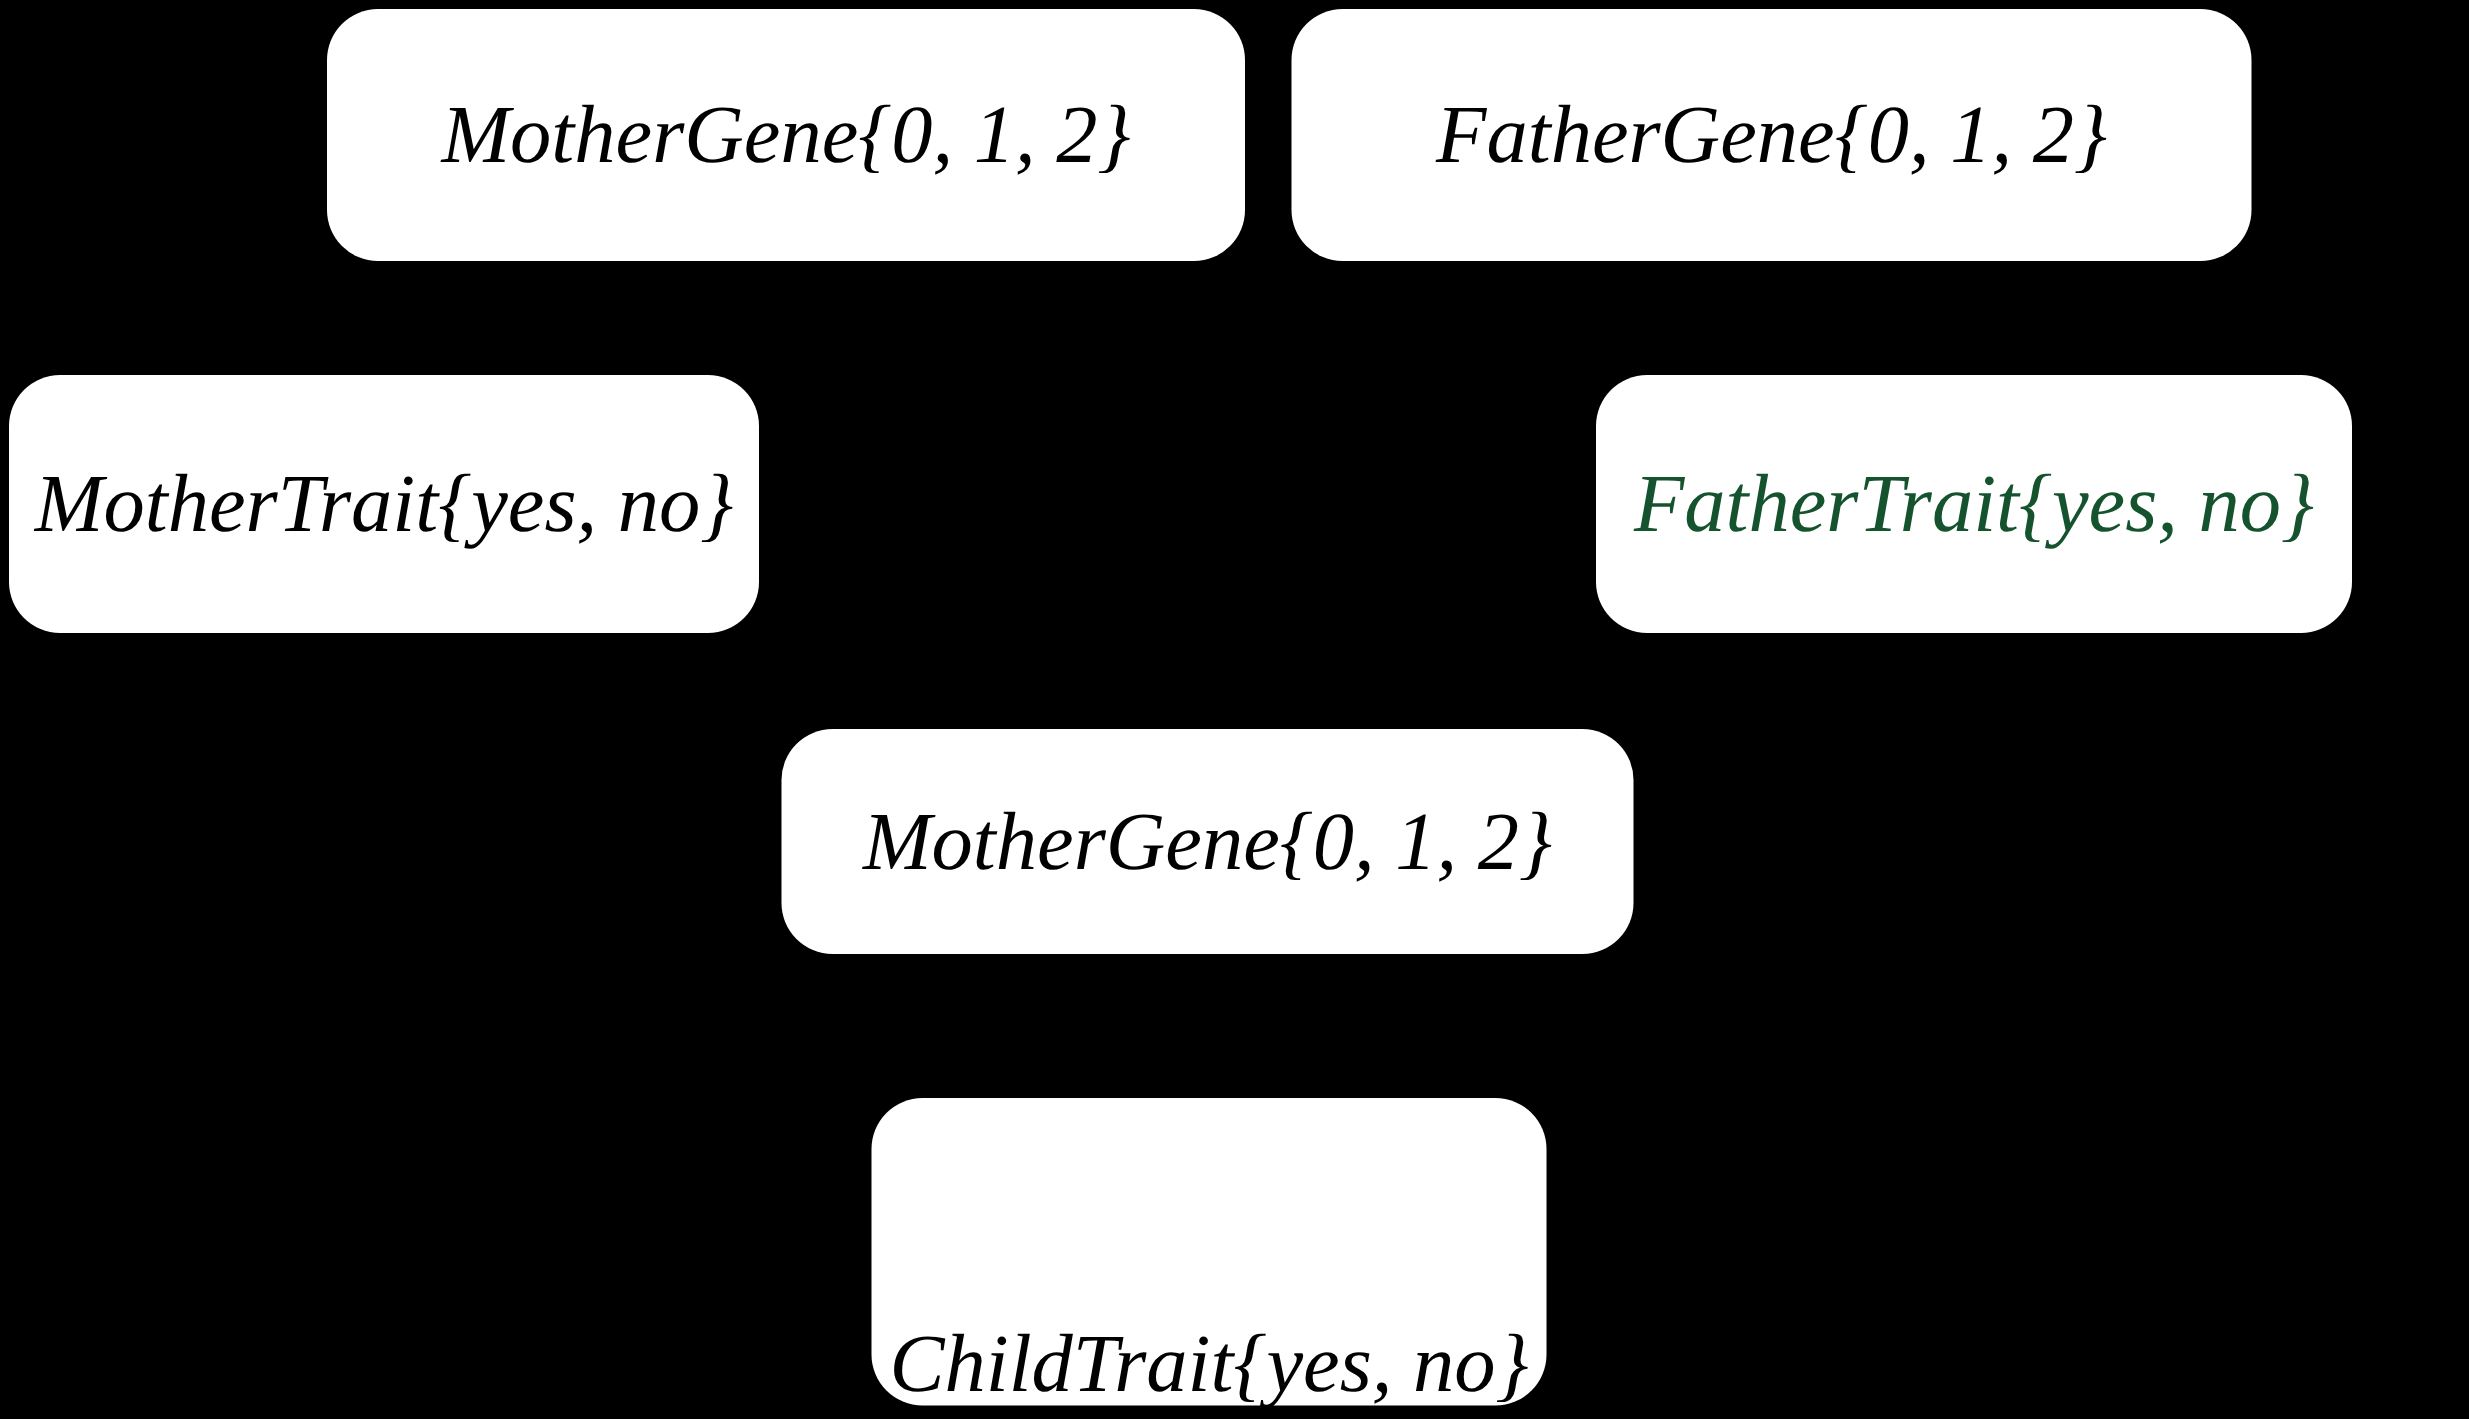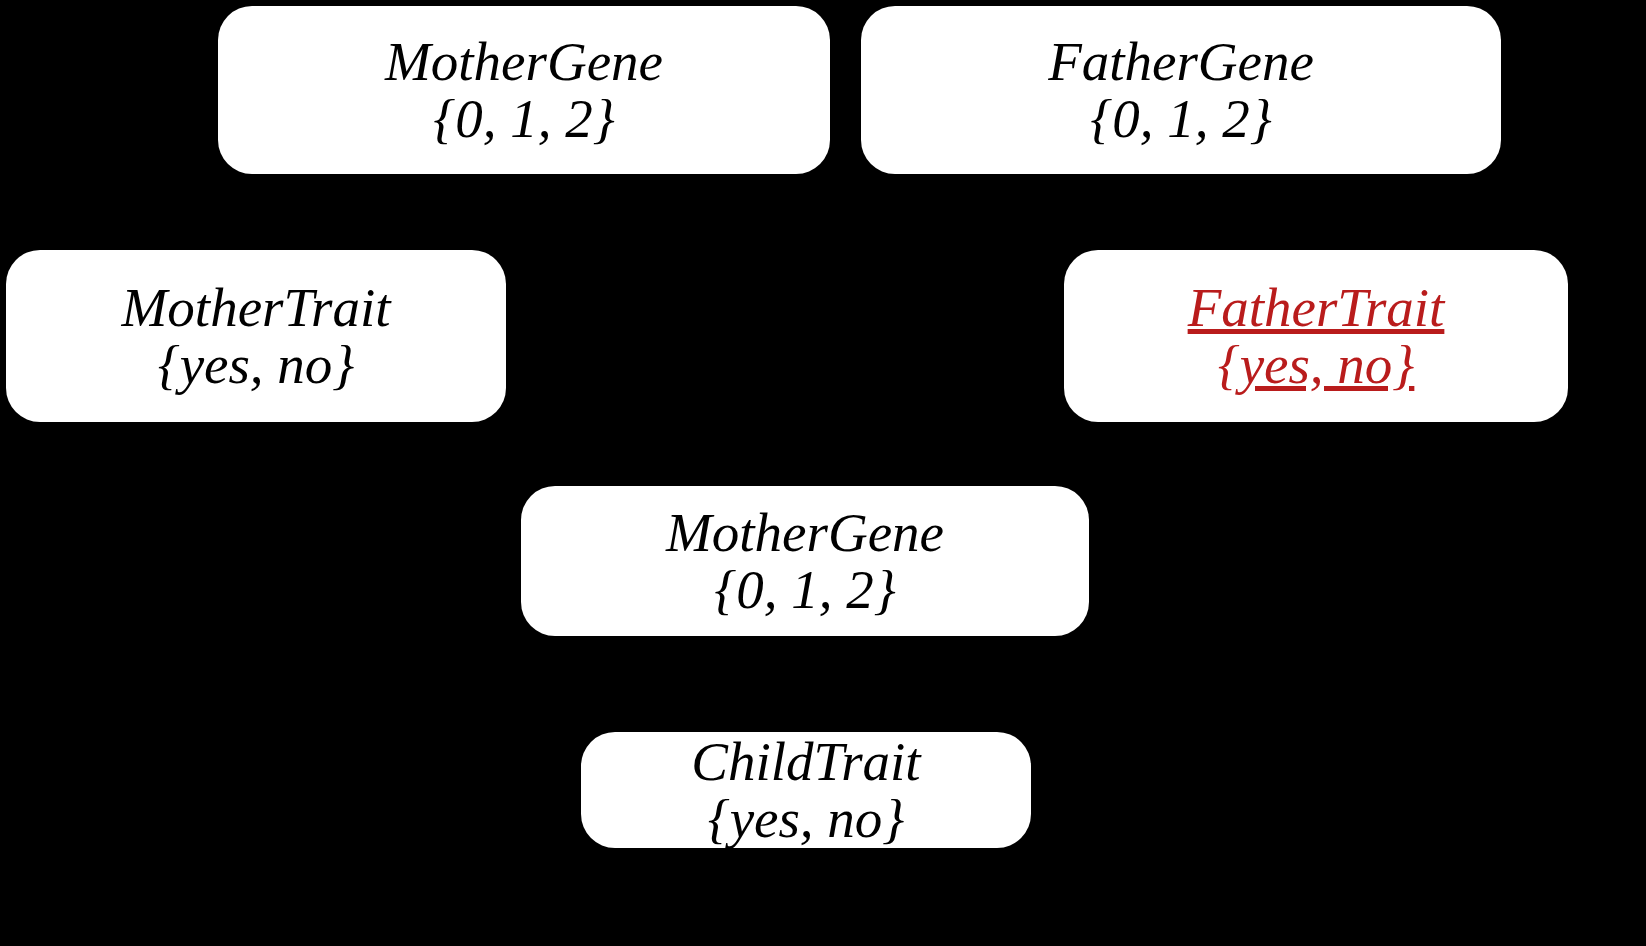--- a/index.html
+++ b/index.html
@@ -14,21 +14,20 @@
     height: 946px;
     background: var(--bg, #000000);
     overflow: hidden;
   }
   .node {
     position: absolute;
     box-sizing: border-box;
     background: #ffffff;
     border-radius: 34px;
     display: flex;
-    flex-direction: column;
     align-items: center;
     justify-content: center;
     color: #000000;
     font-family: "Liberation Serif", "DejaVu Serif", serif;
     font-style: italic;
     font-weight: normal;
     line-height: 1.04;
     text-align: center;
     letter-spacing: 0px;
     user-select: none;
@@ -41,21 +40,21 @@
     font-size: 55px;
     white-space: nowrap;
   }
 
   
   #node-mother-gene  { left: 218px; top: 6px;   width: 612px; height: 168px; }
   #node-father-gene  { left: 833px; top: 6px;   width: 640px; height: 168px; margin-left: 28px; }
   #node-mother-trait { left: 6px;   top: 250px; width: 500px; height: 172px; align-items: center; }
   #node-father-trait { left: 1064px;top: 250px; width: 504px; height: 172px; }
   #node-child-gene   { left: 521px; top: 486px; width: 568px; height: 150px; }
-  #node-child-trait  { left: 581px; top: 732px; width: 450px; height: 116px; }
+  #node-child-trait  { left: 581px; top: 732px; width: 450px; height: 205px; align-items: flex-end; }
 
   #node-child-gene .title, #node-child-gene .domain { font-size: 55px; }
 </style>
 </head>
 <body>
 
 <div id="canvas" style="background: rgb(0, 0, 0);">
 
   <div class="node" id="node-mother-gene" style="background: rgb(255, 255, 255); color: rgb(0, 0, 0);">
     <div class="title">MotherGene</div>
@@ -65,21 +64,21 @@
   <div class="node" id="node-father-gene" style="background: rgb(255, 255, 255); color: rgb(0, 0, 0);">
     <div class="title">FatherGene</div>
     <div class="domain">{0, 1, 2}</div>
   </div>
 
   <div class="node" id="node-mother-trait" style="background: rgb(255, 255, 255); color: rgb(0, 0, 0);">
     <div class="title">MotherTrait</div>
     <div class="domain">{yes, no}</div>
   </div>
 
-  <div class="node" id="node-father-trait" style="background: rgb(255, 255, 255); color: #b91c1c; text-decoration: underline;">
+  <div class="node" id="node-father-trait" style="background: rgb(255, 255, 255); color: #14532d;">
     <div class="title">FatherTrait</div>
     <div class="domain">{yes, no}</div>
   </div>
 
   <div class="node" id="node-child-gene" style="background: rgb(255, 255, 255); color: rgb(0, 0, 0);">
     <div class="title">MotherGene</div>
     <div class="domain">{0, 1, 2}</div>
   </div>
 
   <div class="node" id="node-child-trait" style="background: rgb(255, 255, 255); color: rgb(0, 0, 0);">

